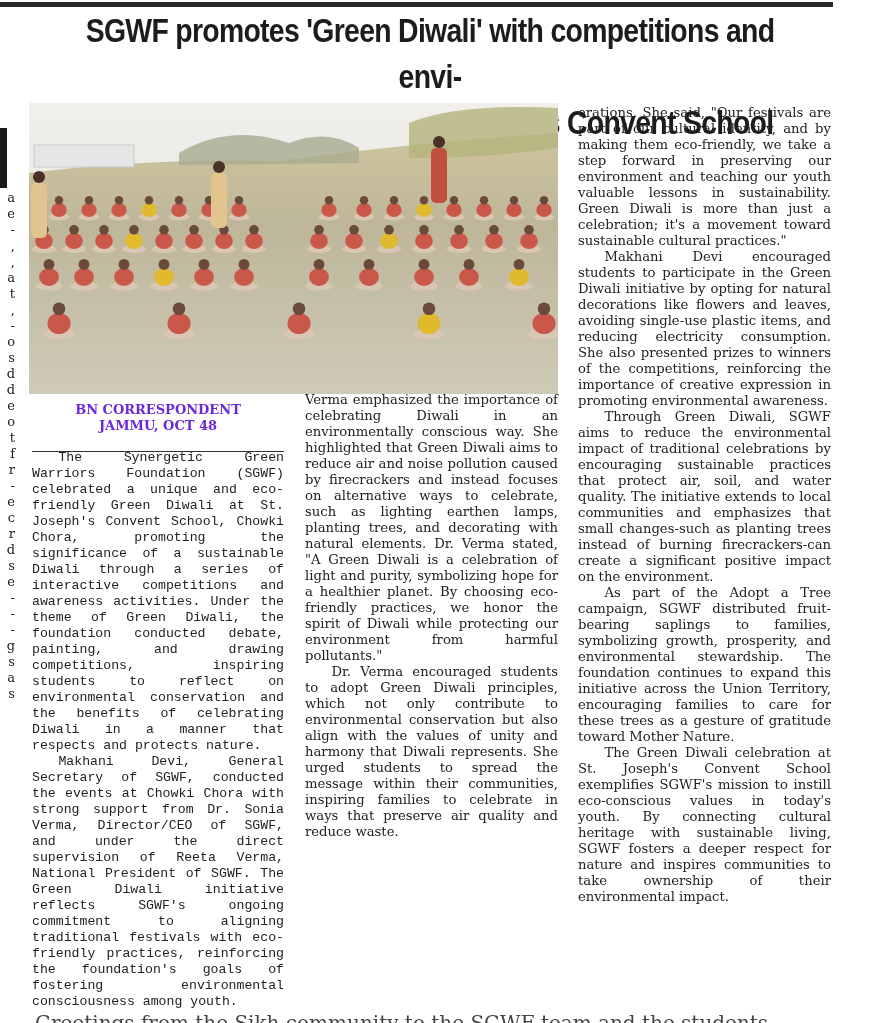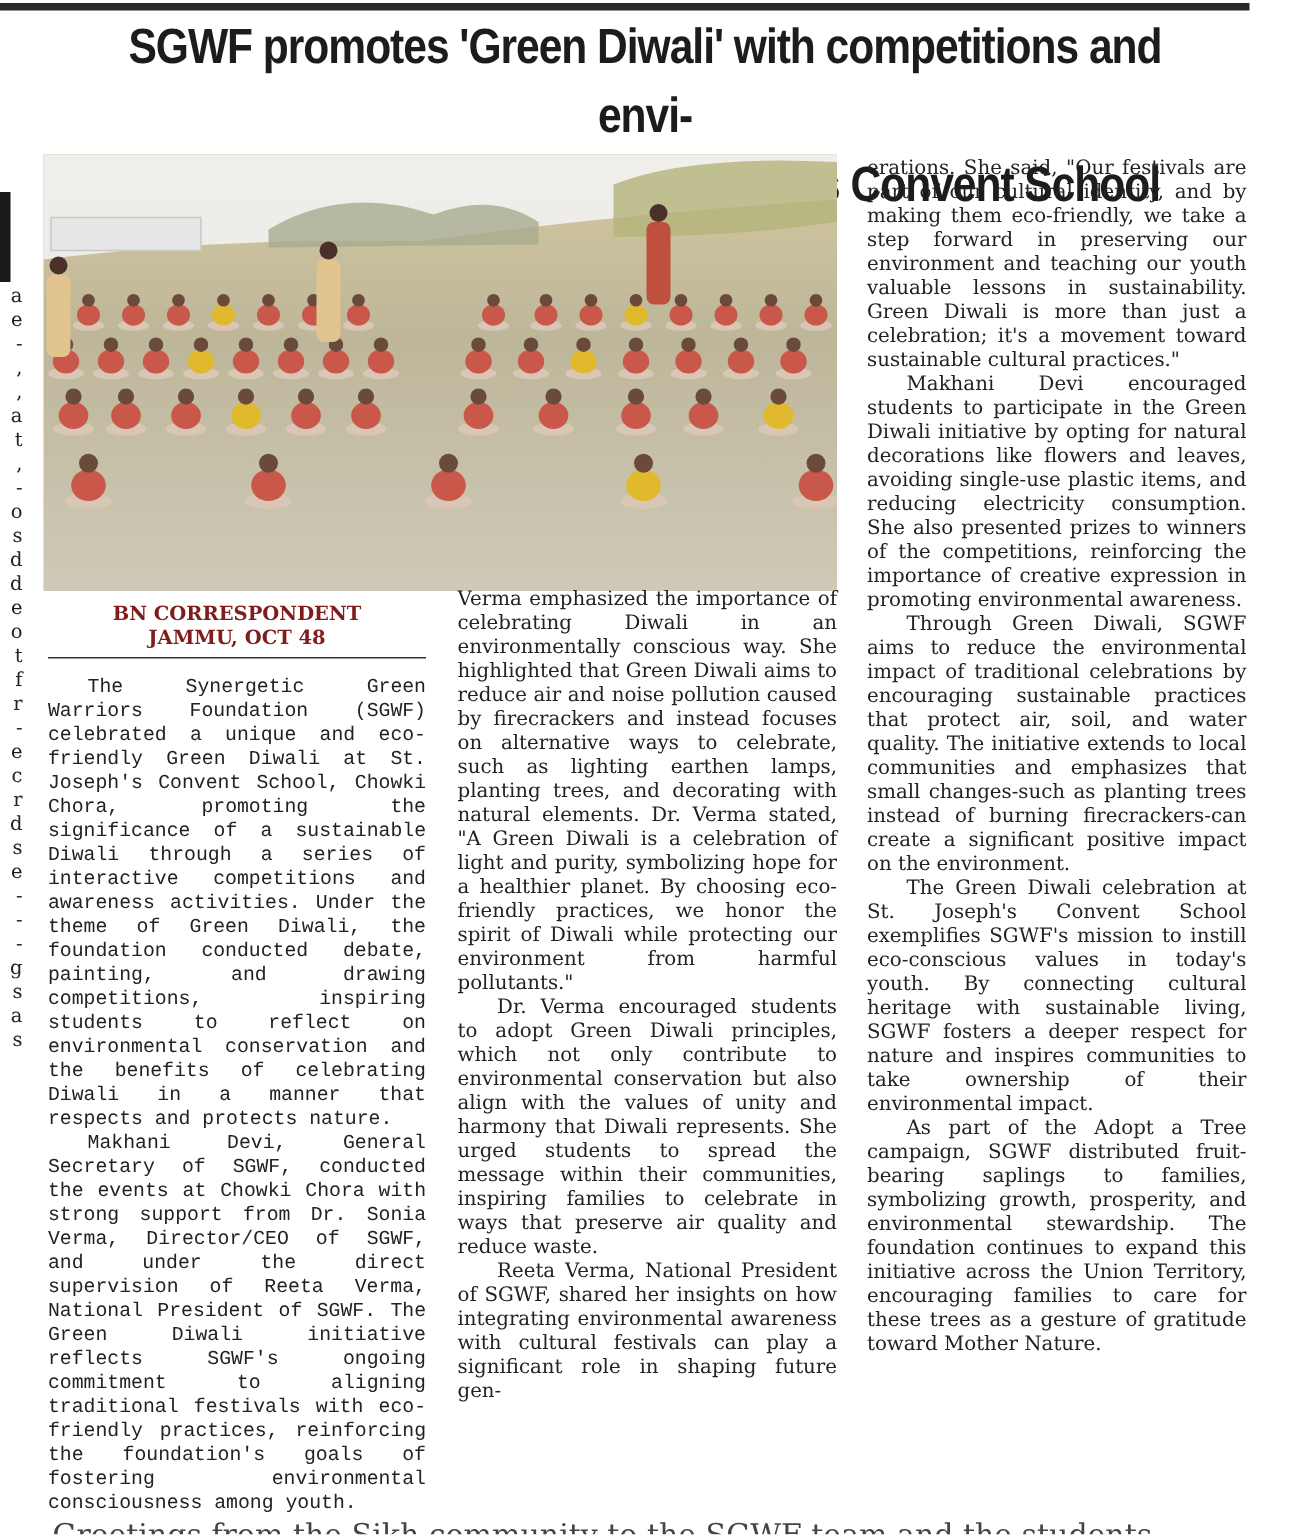--- a/index.html
+++ b/index.html
@@ -13,21 +13,21 @@
     .left-frag { position: absolute; left: 3px; font-family: "DejaVu Serif", serif; font-size: 13px; line-height: 16px; color: #222; text-align: right; width: 12px; }
     .photo { position: absolute; left: 29px; top: 103px; width: 529px; height: 291px; overflow: hidden; background: #c9c2ad; }
     .photo svg { display: block; }
     .col { position: absolute; font-family: "DejaVu Serif", serif; font-size: 13.2px; line-height: 16px; color: #222; text-align: justify; }
     .col p { margin: 0; text-indent: 2em; }
     .col p.noindent { text-indent: 0; }
     .col1 { left: 32px; top: 450px; width: 252px; font-family: Liberation Mono, monospace; }
     .col2 { left: 305px; top: 392px; width: 253px; }
     .col3 { left: 578px; top: 105px; width: 253px; }
     .byline { position: absolute; left: 32px; top: 402px; width: 252px; text-align: center;
-      font-family: "DejaVu Serif", serif; font-weight: bold; font-size: 13px; line-height: 16px; color: #7f1d1d; padding-bottom: 4px; border-bottom: 1px solid #333; }
+      font-family: "DejaVu Serif", serif; font-weight: bold; font-size: 13px; line-height: 16px; color: #6d28d9; padding-bottom: 17px; border-bottom: 1px solid #333; }
     .bottom-frag { position: absolute; left: 35px; top: 1012px; width: 800px; height: 11px; overflow: hidden;
       font-family: "DejaVu Serif", serif; font-size: 20px; color: #444; white-space: nowrap; line-height: 22px; }
   </style>
 </head>
 <body>
 
 <div class="top-rule"></div>
 
 <h1 class="headline" style="margin:0;">
   <span>SGWF promotes 'Green Diwali' with competitions and envi-</span>
@@ -341,24 +341,23 @@
 </div>
 
 <div class="col col1">
   <p>The Synergetic Green Warriors Foundation (SGWF) celebrated a unique and eco-friendly Green Diwali at St. Joseph's Convent School, Chowki Chora, promoting the significance of a sustainable Diwali through a series of interactive competitions and awareness activities. Under the theme of Green Diwali, the foundation conducted debate, painting, and drawing competitions, inspiring students to reflect on environmental conservation and the benefits of celebrating Diwali in a manner that respects and protects nature.</p>
   <p>Makhani Devi, General Secretary of SGWF, conducted the events at Chowki Chora with strong support from Dr. Sonia Verma, Director/CEO of SGWF, and under the direct supervision of Reeta Verma, National President of SGWF. The Green Diwali initiative reflects SGWF's ongoing commitment to aligning traditional festivals with eco-friendly practices, reinforcing the foundation's goals of fostering environmental consciousness among youth.</p>
 </div>
 
 <div class="col col2">
   <p class="noindent">Verma emphasized the importance of celebrating Diwali in an environmentally conscious way. She highlighted that Green Diwali aims to reduce air and noise pollution caused by firecrackers and instead focuses on alternative ways to celebrate, such as lighting earthen lamps, planting trees, and decorating with natural elements. Dr. Verma stated, "A Green Diwali is a celebration of light and purity, symbolizing hope for a healthier planet. By choosing eco-friendly practices, we honor the spirit of Diwali while protecting our environment from harmful pollutants."</p>
   <p>Dr. Verma encouraged students to adopt Green Diwali principles, which not only contribute to environmental conservation but also align with the values of unity and harmony that Diwali represents. She urged students to spread the message within their communities, inspiring families to celebrate in ways that preserve air quality and reduce waste.</p>
-  <p>Reeta Verma, National President of SGWF, shared her insights on how integrating environmental awareness with cultural festivals can play a significant role in shaping future gen-</p>
 </div>
 
 <div class="col col3">
   <p class="noindent">erations. She said, "Our festivals are part of our cultural identity, and by making them eco-friendly, we take a step forward in preserving our environment and teaching our youth valuable lessons in sustainability. Green Diwali is more than just a celebration; it's a movement toward sustainable cultural practices."</p>
   <p>Makhani Devi encouraged students to participate in the Green Diwali initiative by opting for natural decorations like flowers and leaves, avoiding single-use plastic items, and reducing electricity consumption. She also presented prizes to winners of the competitions, reinforcing the importance of creative expression in promoting environmental awareness.</p>
   <p>Through Green Diwali, SGWF aims to reduce the environmental impact of traditional celebrations by encouraging sustainable practices that protect air, soil, and water quality. The initiative extends to local communities and emphasizes that small changes-such as planting trees instead of burning firecrackers-can create a significant positive impact on the environment.</p>
+  <p>As part of the Adopt a Tree campaign, SGWF distributed fruit-bearing saplings to families, symbolizing growth, prosperity, and environmental stewardship. The foundation continues to expand this initiative across the Union Territory, encouraging families to care for these trees as a gesture of gratitude toward Mother Nature.</p>
   <p>The Green Diwali celebration at St. Joseph's Convent School exemplifies SGWF's mission to instill eco-conscious values in today's youth. By connecting cultural heritage with sustainable living, SGWF fosters a deeper respect for nature and inspires communities to take ownership of their environmental impact.</p>
-  <p>As part of the Adopt a Tree campaign, SGWF distributed fruit-bearing saplings to families, symbolizing growth, prosperity, and environmental stewardship. The foundation continues to expand this initiative across the Union Territory, encouraging families to care for these trees as a gesture of gratitude toward Mother Nature.</p>
 </div>
 
 <div class="bottom-frag">Greetings from the Sikh community to the SGWF team and the students</div>
 
 </body></html>

